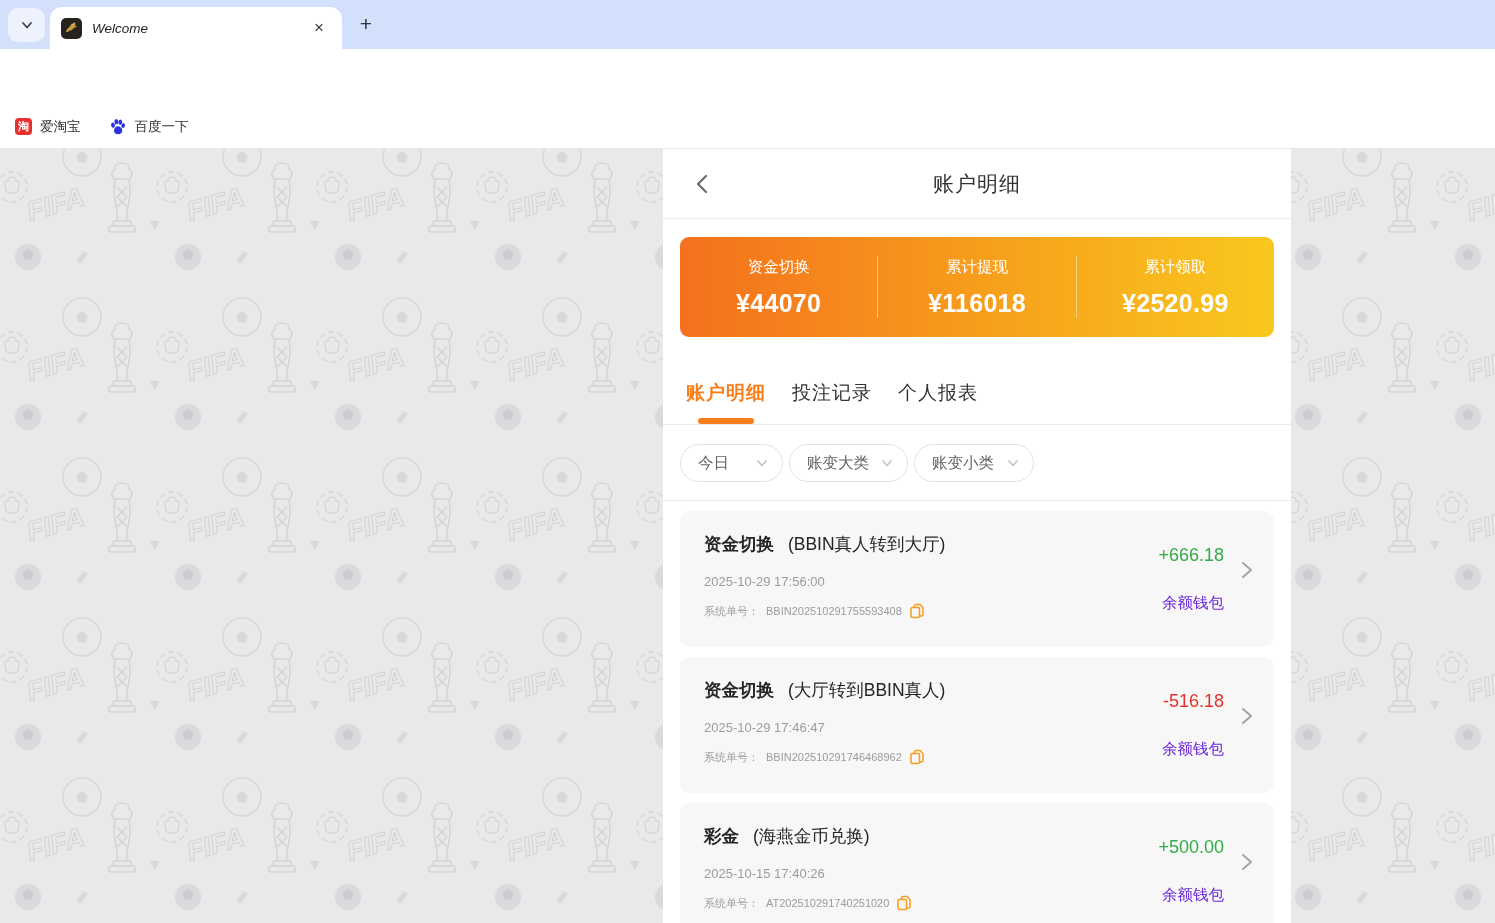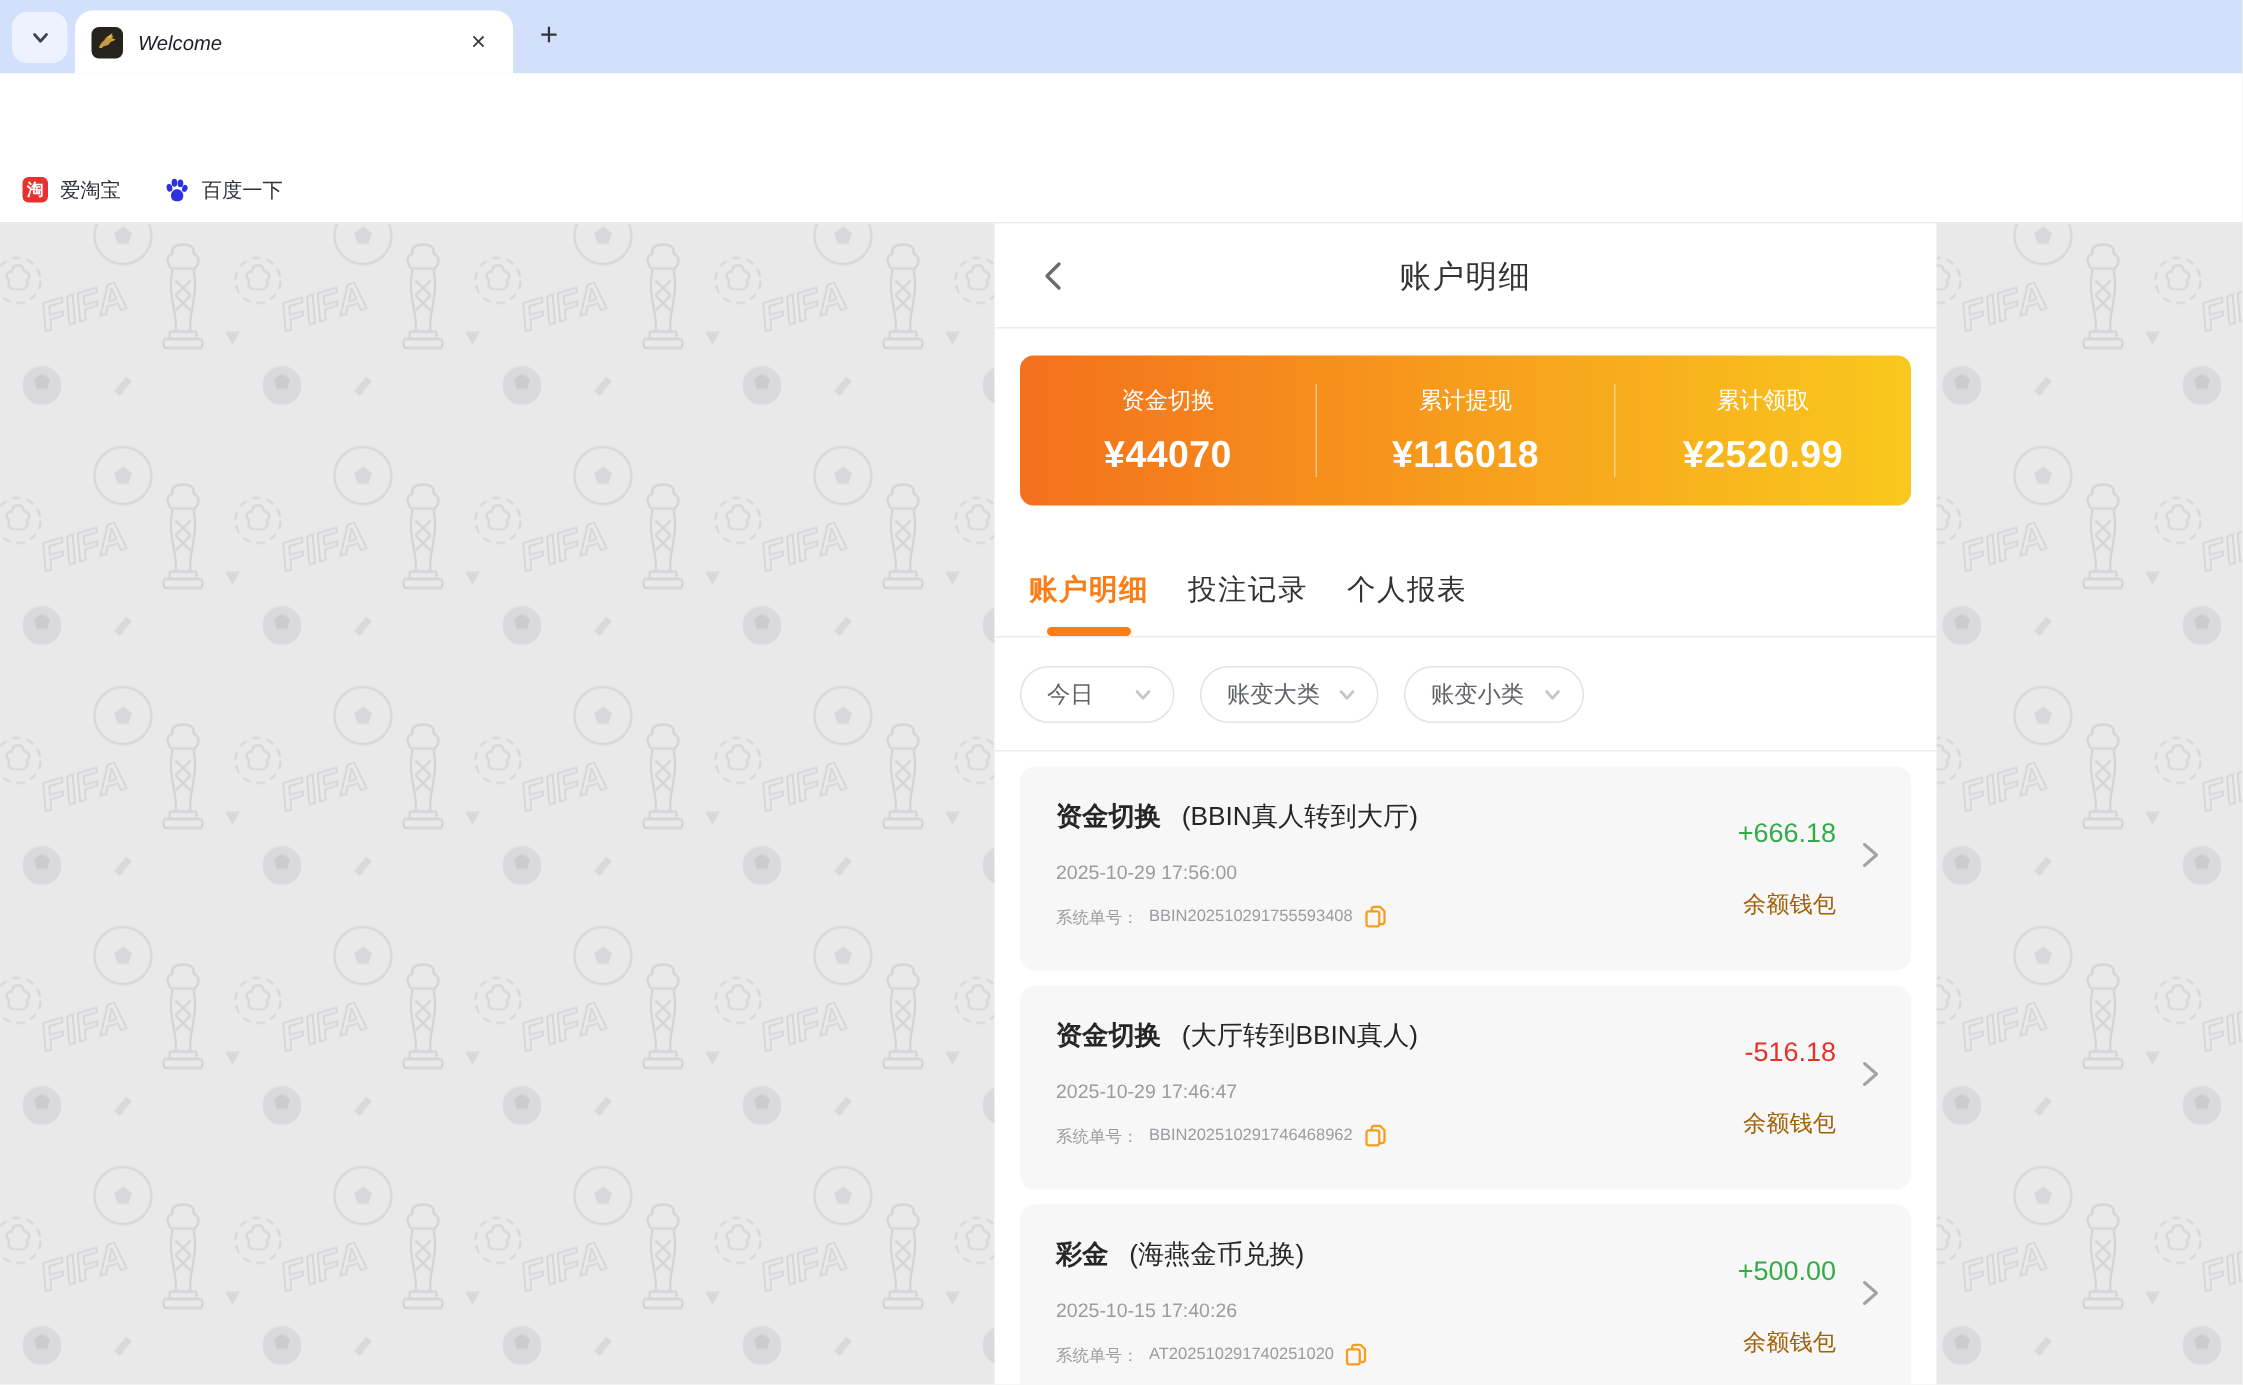--- a/index.html
+++ b/index.html
@@ -50,37 +50,37 @@
   .s-label { font-size:15.5px; margin-bottom:11px; }
   .s-value { font-size:25px; font-weight:700; letter-spacing:.3px; }
   .s-sep { width:1px; height:62px; background:rgba(255,255,255,.45); flex:none; }
 
   .ptabs { display:flex; gap:26px; padding:43px 0 0 23px; border-bottom:1px solid #ececee; }
   .ptab { font-size:19px; color:#333; padding-bottom:18px; position:relative; letter-spacing:1px; }
   .ptab.active { color:#fb7d17; font-weight:700; }
   .tab-underline { position:absolute; bottom:0; left:50%; transform:translateX(-50%);
                    width:56px; height:6px; border-radius:3px; background:#fb7d17; }
 
-  .filters { display:flex; gap:17px; padding:19px 17px 18px; border-bottom:1px solid #ececee; }
+  .filters { display:flex; gap:6px; padding:19px 17px 18px; border-bottom:1px solid #ececee; }
   .pill { height:38px; border:1px solid #e3e3e7; border-radius:19px; background:#fff;
           display:flex; align-items:center; justify-content:space-between;
           padding:0 13px 0 17px; color:#5f6266; font-size:15.5px; }
   .pill.w1 { width:103px; } .pill.w2 { width:119px; } .pill.w3 { width:120px; }
 
   .txn-list { padding:10px 17px 0; }
   .txn { position:relative; height:136px; background:#f7f7f8; border-radius:10px; margin-bottom:10px;
          padding:21px 24px; }
   .t-line1 { font-size:17.5px; color:#262626; }
   .t-type { font-weight:700; }
   .t-detail { margin-left:9px; }
   .t-time { margin-top:18px; font-size:13px; color:#9b9c9f; }
   .t-order { margin-top:14px; font-size:11px; color:#9b9c9f; display:flex; align-items:center; gap:7px; }
   .t-amount { position:absolute; right:50px; top:34px; font-size:18px; font-weight:500; }
   .t-chevron { position:absolute; right:16px; top:47px; }
-  .t-wallet { position:absolute; right:50px; top:82px; font-size:15.5px; color:#a16207; }
+  .t-wallet { position:absolute; right:50px; top:82px; font-size:15.5px; color:#6d28d9; }
 </style>
 </head>
 <body>
 
 <div class="tabstrip">
   <div class="tab-search">
     <svg width="14" height="14" viewBox="0 0 14 14">
         <polyline points="3,5 7,9.5 11,5" fill="none" stroke="#40434a" stroke-width="1.8" stroke-linecap="round" stroke-linejoin="round"></polyline>
       </svg>
   </div>

